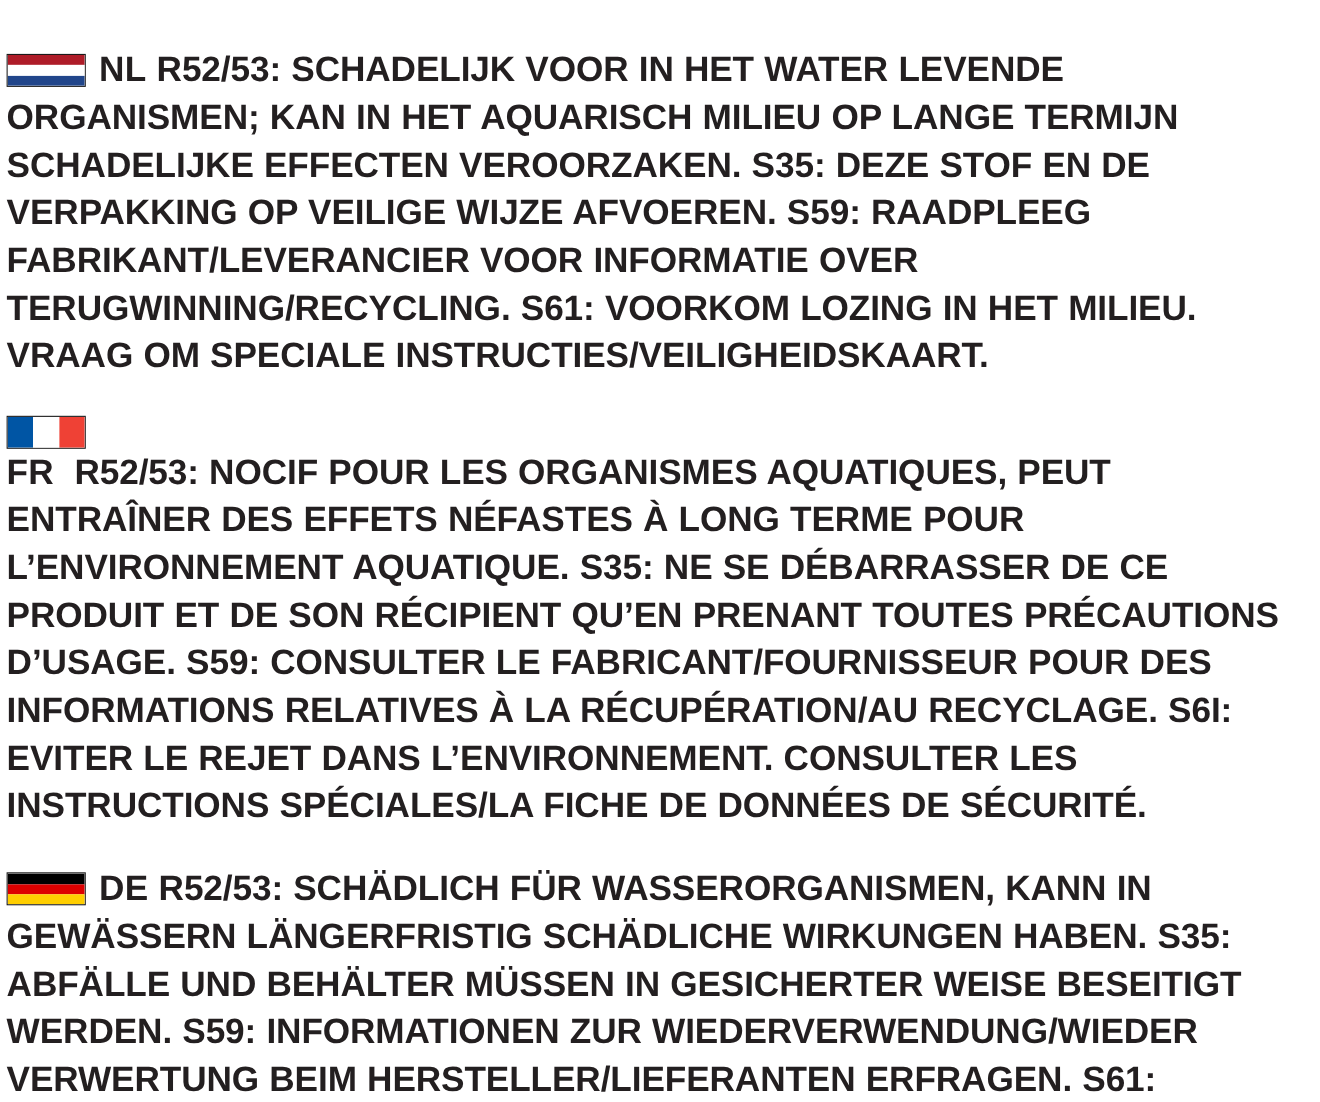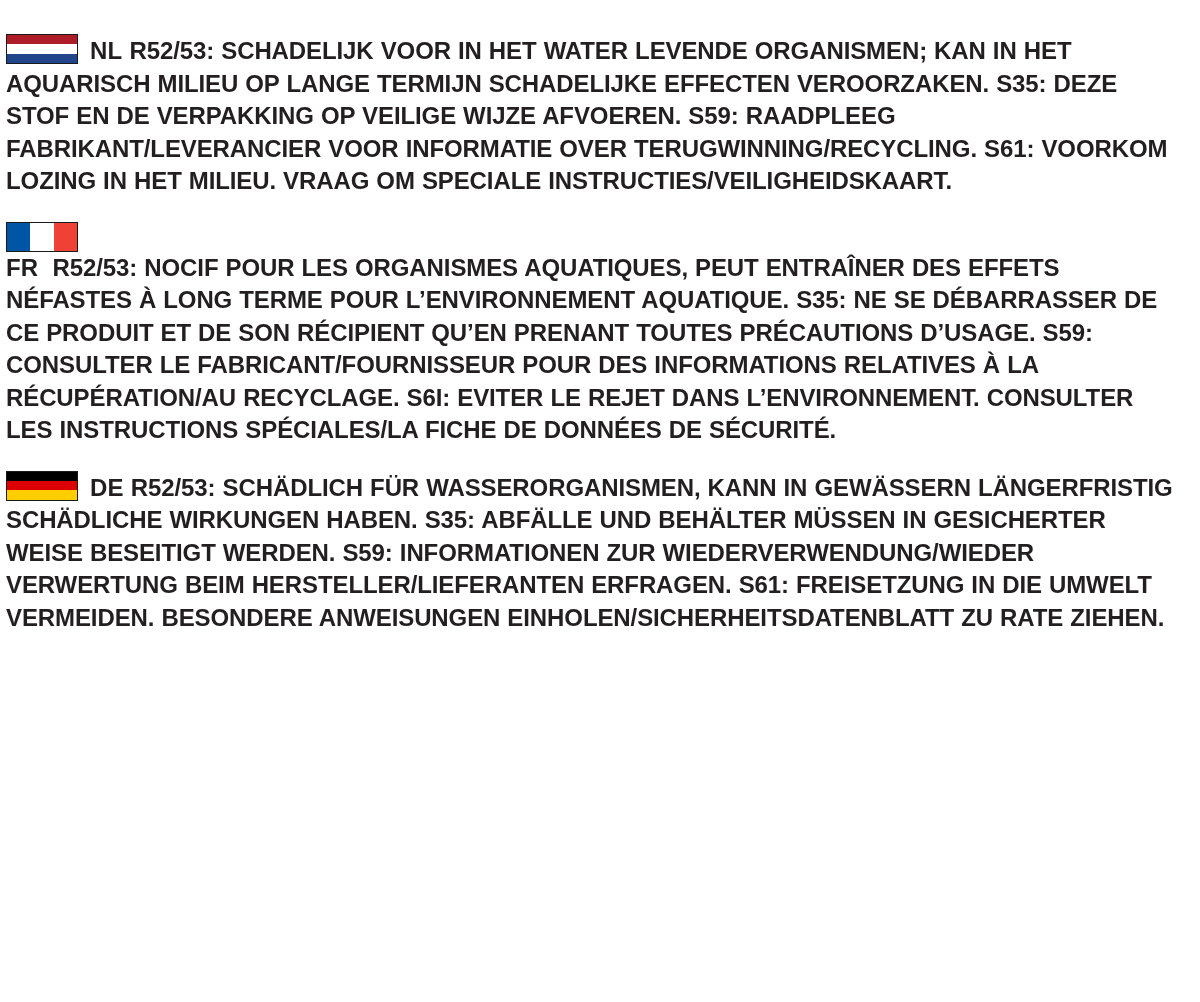--- a/index.html
+++ b/index.html
@@ -20,21 +20,21 @@
     box-sizing: border-box;
     padding: 10px 14px 0 6px;
   }
   .block {
     margin-bottom: 22px;
   }
   .block:last-child {
     margin-bottom: 0;
   }
   .para {
-    font-size: 24px;
+    font-size: 32px;
     line-height: 1.355;
     font-weight: 700;
     letter-spacing: -0.1px;
     text-align: left;
     word-spacing: 0.5px;
   }
   .flag {
     display: inline-block;
     width: 72px;
     height: 30px;

